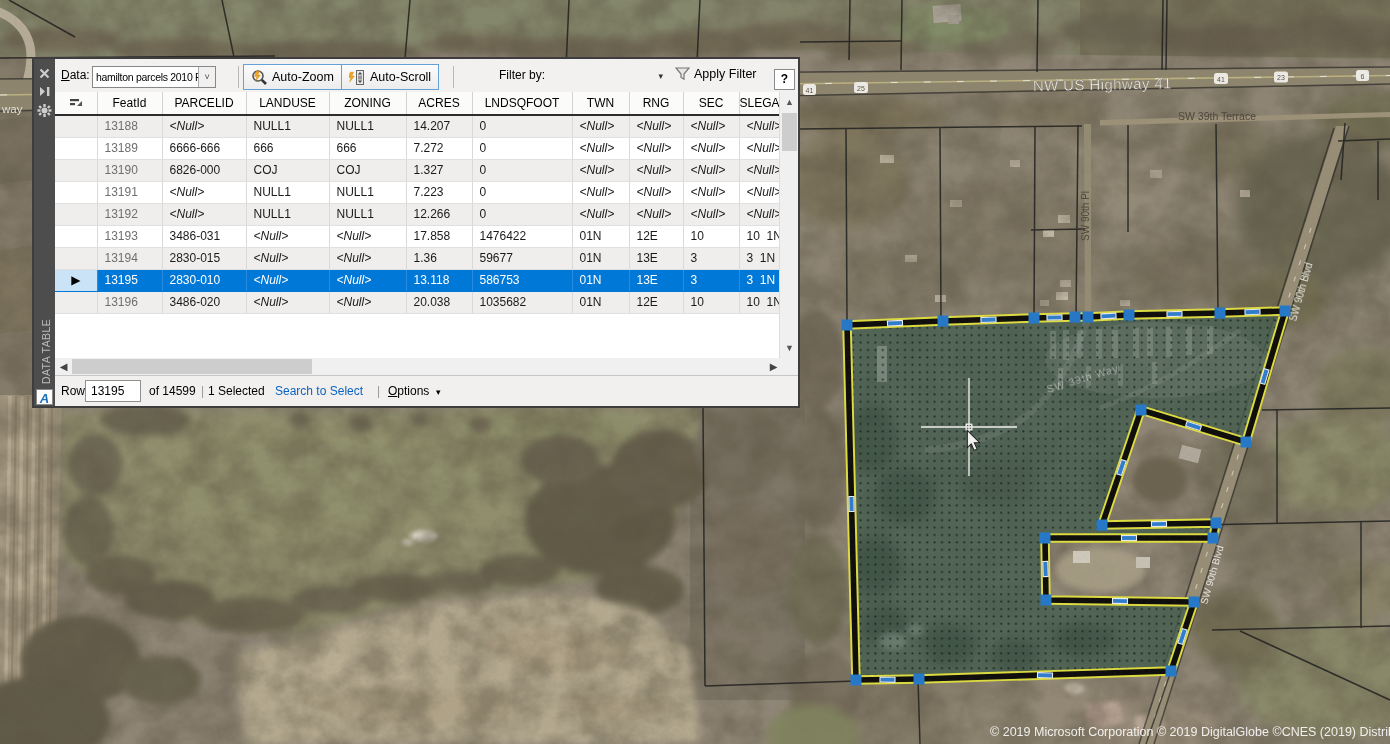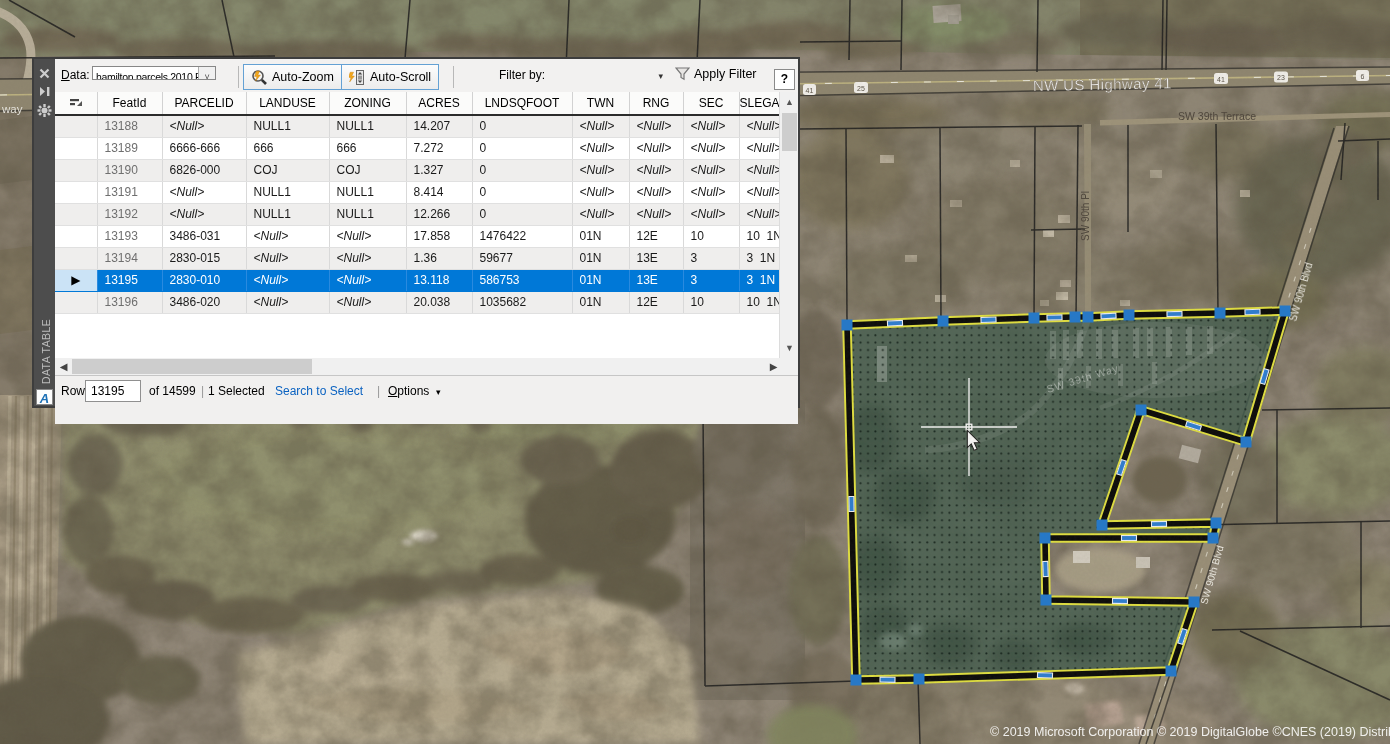--- a/index.html
+++ b/index.html
@@ -10,21 +10,21 @@
 #panel { position:absolute; left:32px; top:57px; width:768px; height:351px; border:2px solid #3d3d3d; background:#f0efee; }
 #strip { position:absolute; left:0; top:0; width:21px; height:347px; background:#4d4d4d; color:#c3c3c3; }
 #strip .ic { position:absolute; left:0; }
 #striptext { position:absolute; left:6px; top:325px; transform:rotate(-90deg); transform-origin:0 0; font-size:10.5px; color:#bcbcbc; letter-spacing:0.4px; white-space:nowrap;}
 #alogo { position:absolute; left:2px; bottom:1px; width:17px; height:16px; background:#fdfdfd; border:1px solid #888; }
 #alogo span { position:absolute; left:0; top:1px; width:15px; text-align:center; font-size:13px; font-weight:bold; color:#1b6fb5; font-style:italic;}
 #main { position:absolute; left:21px; top:0; width:743px; height:347px; }
 
 #toolbar { position:absolute; left:0; top:0; width:743px; height:33px; background:#f2f1f0; }
 .tlabel { position:absolute; font-size:12px; color:#000; top:9px; }
-#combo1 { position:absolute; left:37px; top:7px; width:124px; height:14px; background:#fff; border:1px solid #878787; font-size:10.5px; letter-spacing:-0.3px; line-height:20px; padding-left:3px; white-space:nowrap; overflow:hidden;}
+#combo1 { position:absolute; left:37px; top:7px; width:124px; height:22px; background:#fff; border:1px solid #878787; font-size:10.5px; letter-spacing:-0.3px; line-height:20px; padding-left:3px; white-space:nowrap; overflow:hidden;}
 #combo1 .btn { position:absolute; right:0; top:0; width:17px; height:20px; background:#f0f0f0; border-left:1px solid #adadad; text-align:center; font-size:9px; color:#444; line-height:20px;}
 .vsep { position:absolute; top:7px; width:1px; height:22px; background:#b8b8b8; }
 .tbtn { position:absolute; top:5px; height:26px; border:1px solid #64a1d4; background:linear-gradient(#fcfcfc,#ececec); font-size:12.5px; color:#000; display:flex; align-items:center; padding:0 7px; }
 .tbtn svg { margin-right:4px; }
 #fcombo { position:absolute; left:450px; top:7px; width:162px; height:22px; font-size:9px; color:#333; }
 #fcombo:after { content:"▾"; position:absolute; right:4px; top:5px; }
 #applyf { position:absolute; left:620px; top:8px; display:flex; align-items:flex-end; font-size:12.5px; }
 #helpb { position:absolute; left:719px; top:10px; width:21px; height:21px; background:#fff; border:1px solid #8a8a8a; text-align:center; font-size:12px; font-weight:bold; line-height:19px; }
 
 #grid { position:absolute; left:0; top:33px; width:743px; height:266px; background:#fff; }
@@ -38,21 +38,21 @@
 tr.selected td { background:#0078d7 !important; color:#fff !important; border-right:1px solid #2a8adf; border-bottom:1px solid #0078d7;}
 tr.selected td.sel { background:#cbe3f6 !important; color:#000 !important; }
 
 #vbar { position:absolute; right:0; top:0; width:19px; height:266px; background:#f0f0f0; border-left:1px solid #dcdcdc;}
 .varrow { position:absolute; left:0; width:19px; height:20px; color:#555; font-size:9px; text-align:center; line-height:20px; }
 #vthumb { position:absolute; left:2px; top:21px; width:15px; height:38px; background:#cdcdcd; }
 #hbar { position:absolute; left:0; top:299px; width:743px; height:17px; background:#f0f0f0; }
 #hthumb { position:absolute; left:17px; top:1px; width:240px; height:15px; background:#cdcdcd; }
 .harrow { position:absolute; top:0; width:17px; height:17px; color:#444; font-size:10px; text-align:center; line-height:17px;}
 
-#status { position:absolute; left:0; top:316px; width:743px; height:49px; background:#f1f0ef; border-top:1px solid #c6c6c6; font-size:12px; }
+#status { position:absolute; left:0; top:316px; width:743px; height:31px; background:#f1f0ef; border-top:1px solid #c6c6c6; font-size:12px; }
 #status .it { position:absolute; top:8px; }
 #rowbox { position:absolute; left:30px; top:4px; width:56px; height:22px; background:#fff; border:1px solid #909090; font-size:12px; line-height:20px; padding-left:5px;}
 a.link { color:#0a62c1; }
 .u { text-decoration:underline; }
 </style>
 </head>
 <body>
 <div id="stage">
 <svg id="map" width="1390" height="744" viewBox="0 0 1390 744">
 <defs>
@@ -574,21 +574,21 @@
                 <td><i class="nul">&lt;Null&gt;</i></td>
                 <td><i class="nul">&lt;Null&gt;</i></td>
                 <td><i class="nul">&lt;Null&gt;</i></td>
               </tr>
    <tr>
                 <td class="sel"></td>
                 <td class="fid">13191</td>
                 <td><i class="nul">&lt;Null&gt;</i></td>
                 <td>NULL1</td>
                 <td>NULL1</td>
-                <td>8.414</td>
+                <td>7.223</td>
                 <td>0</td>
                 <td><i class="nul">&lt;Null&gt;</i></td>
                 <td><i class="nul">&lt;Null&gt;</i></td>
                 <td><i class="nul">&lt;Null&gt;</i></td>
                 <td><i class="nul">&lt;Null&gt;</i></td>
               </tr>
    <tr class="alt">
                 <td class="sel"></td>
                 <td class="fid">13192</td>
                 <td><i class="nul">&lt;Null&gt;</i></td>

